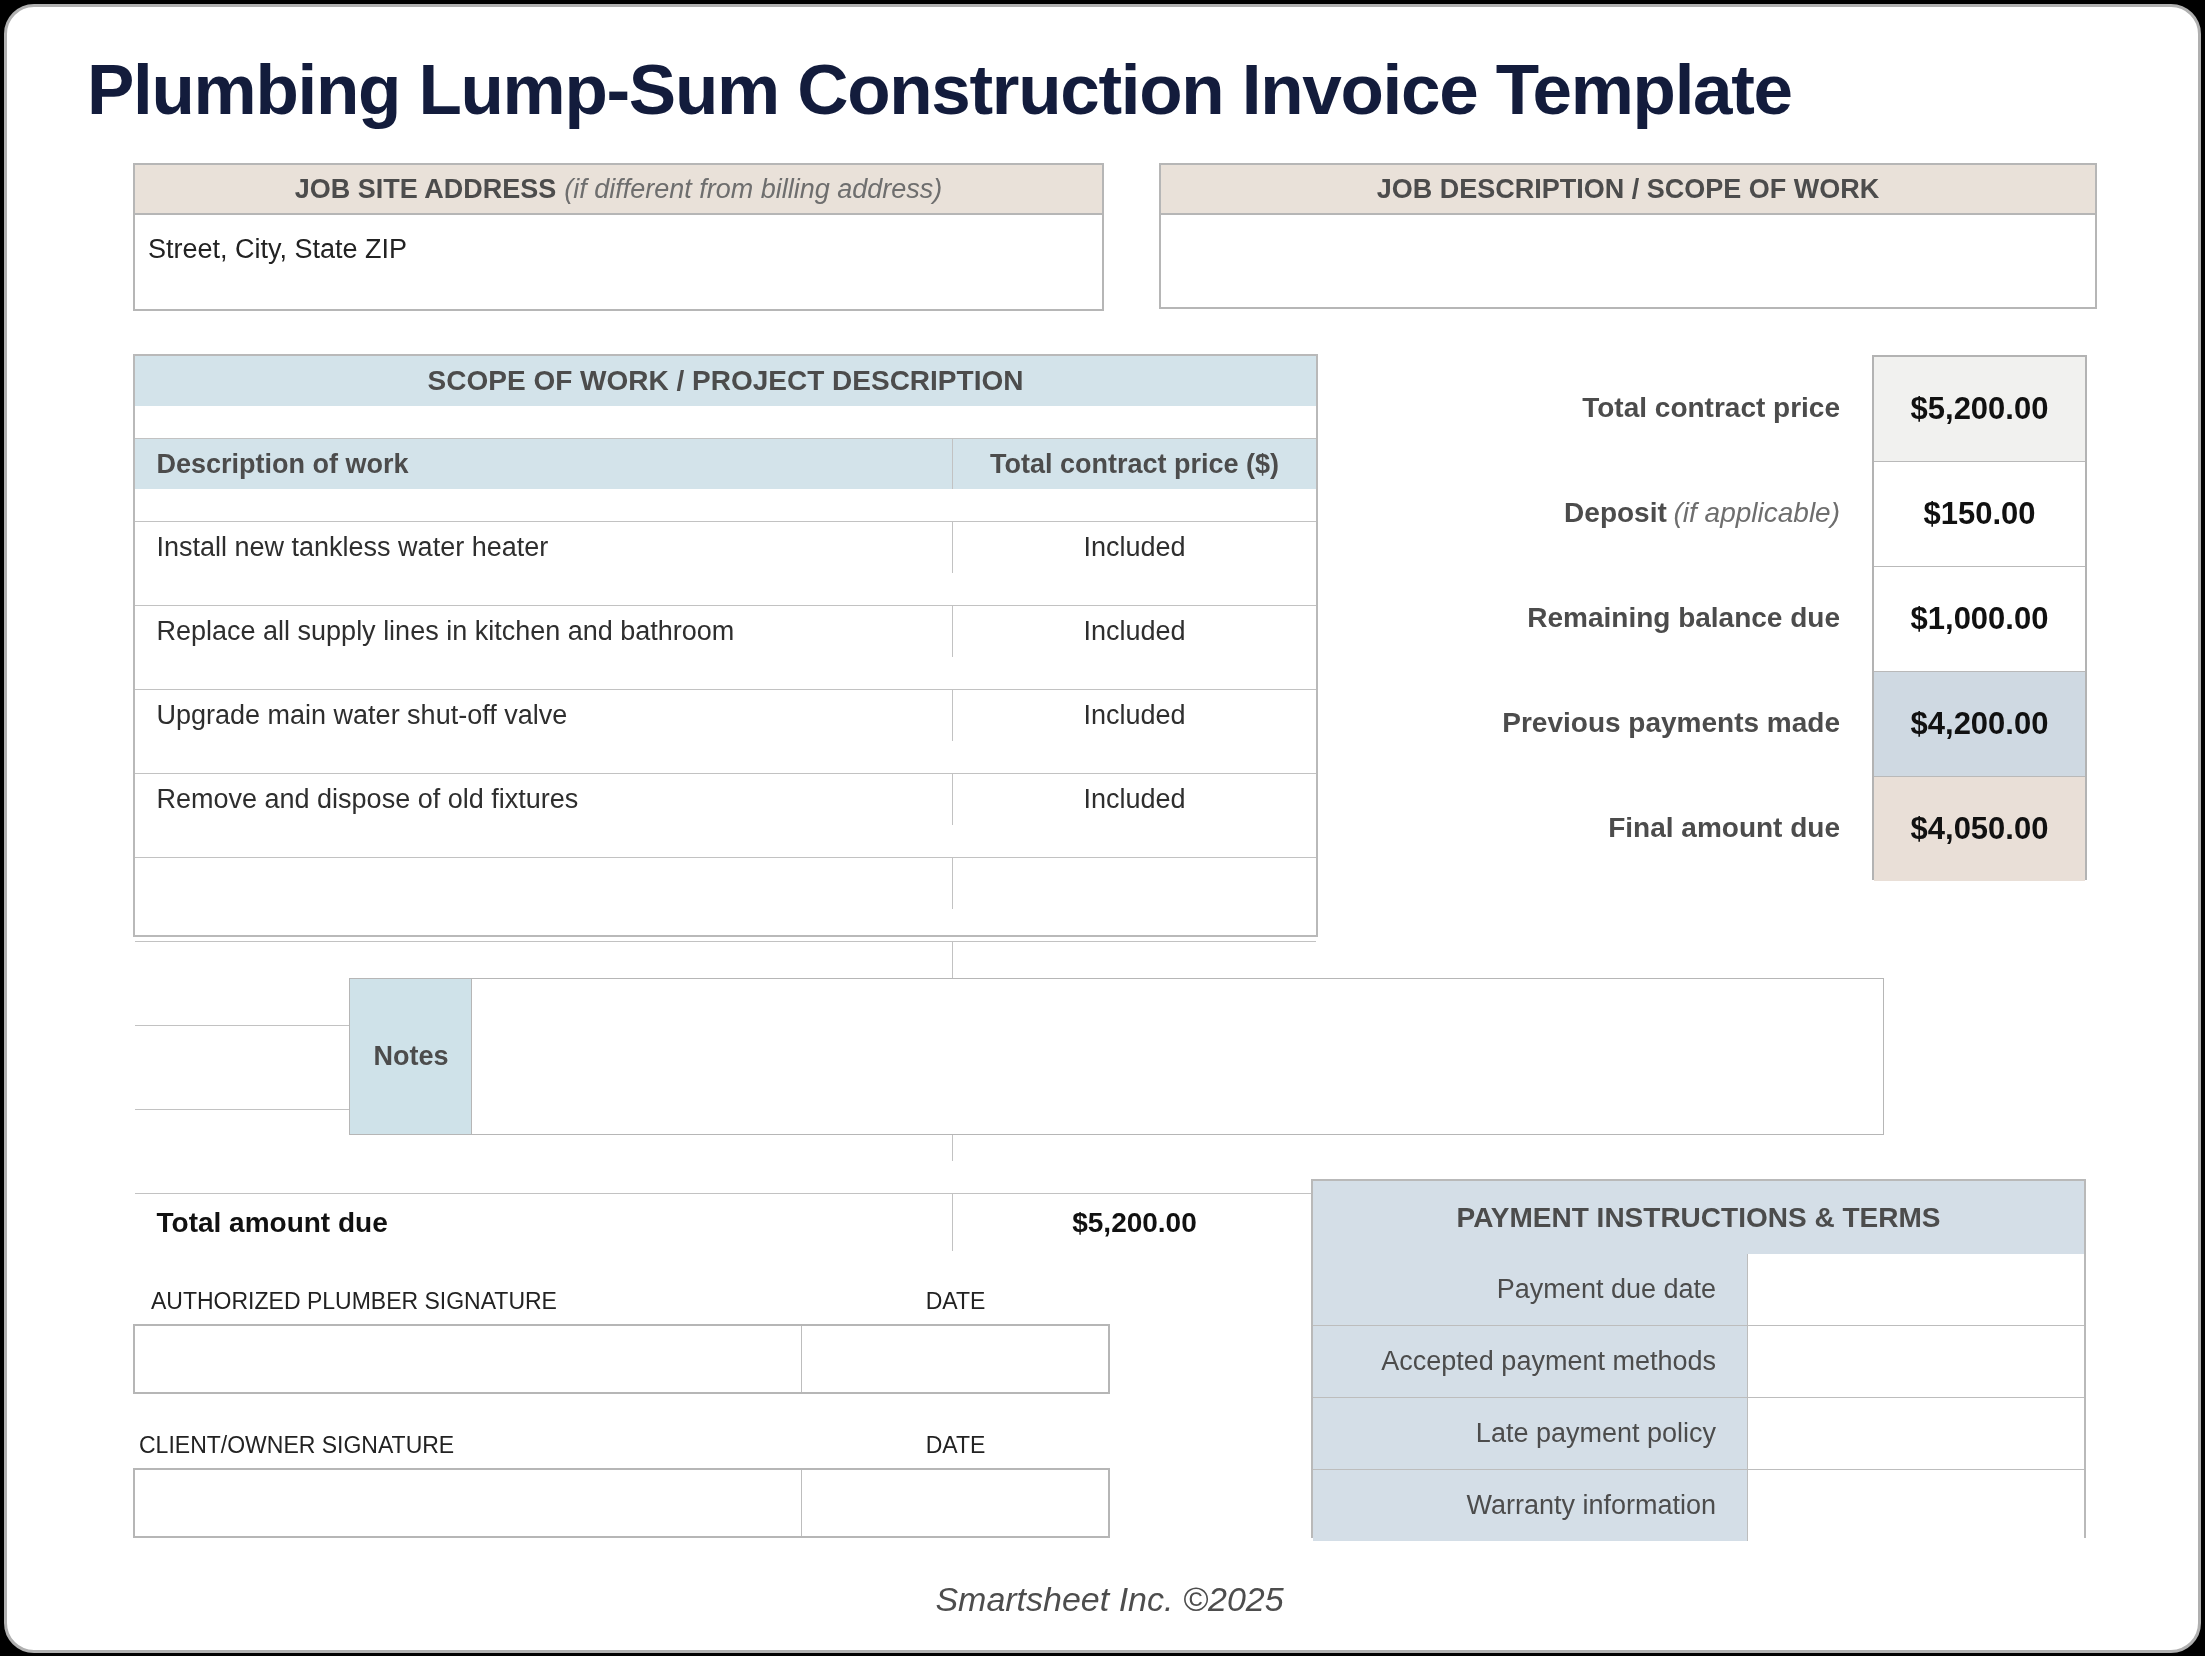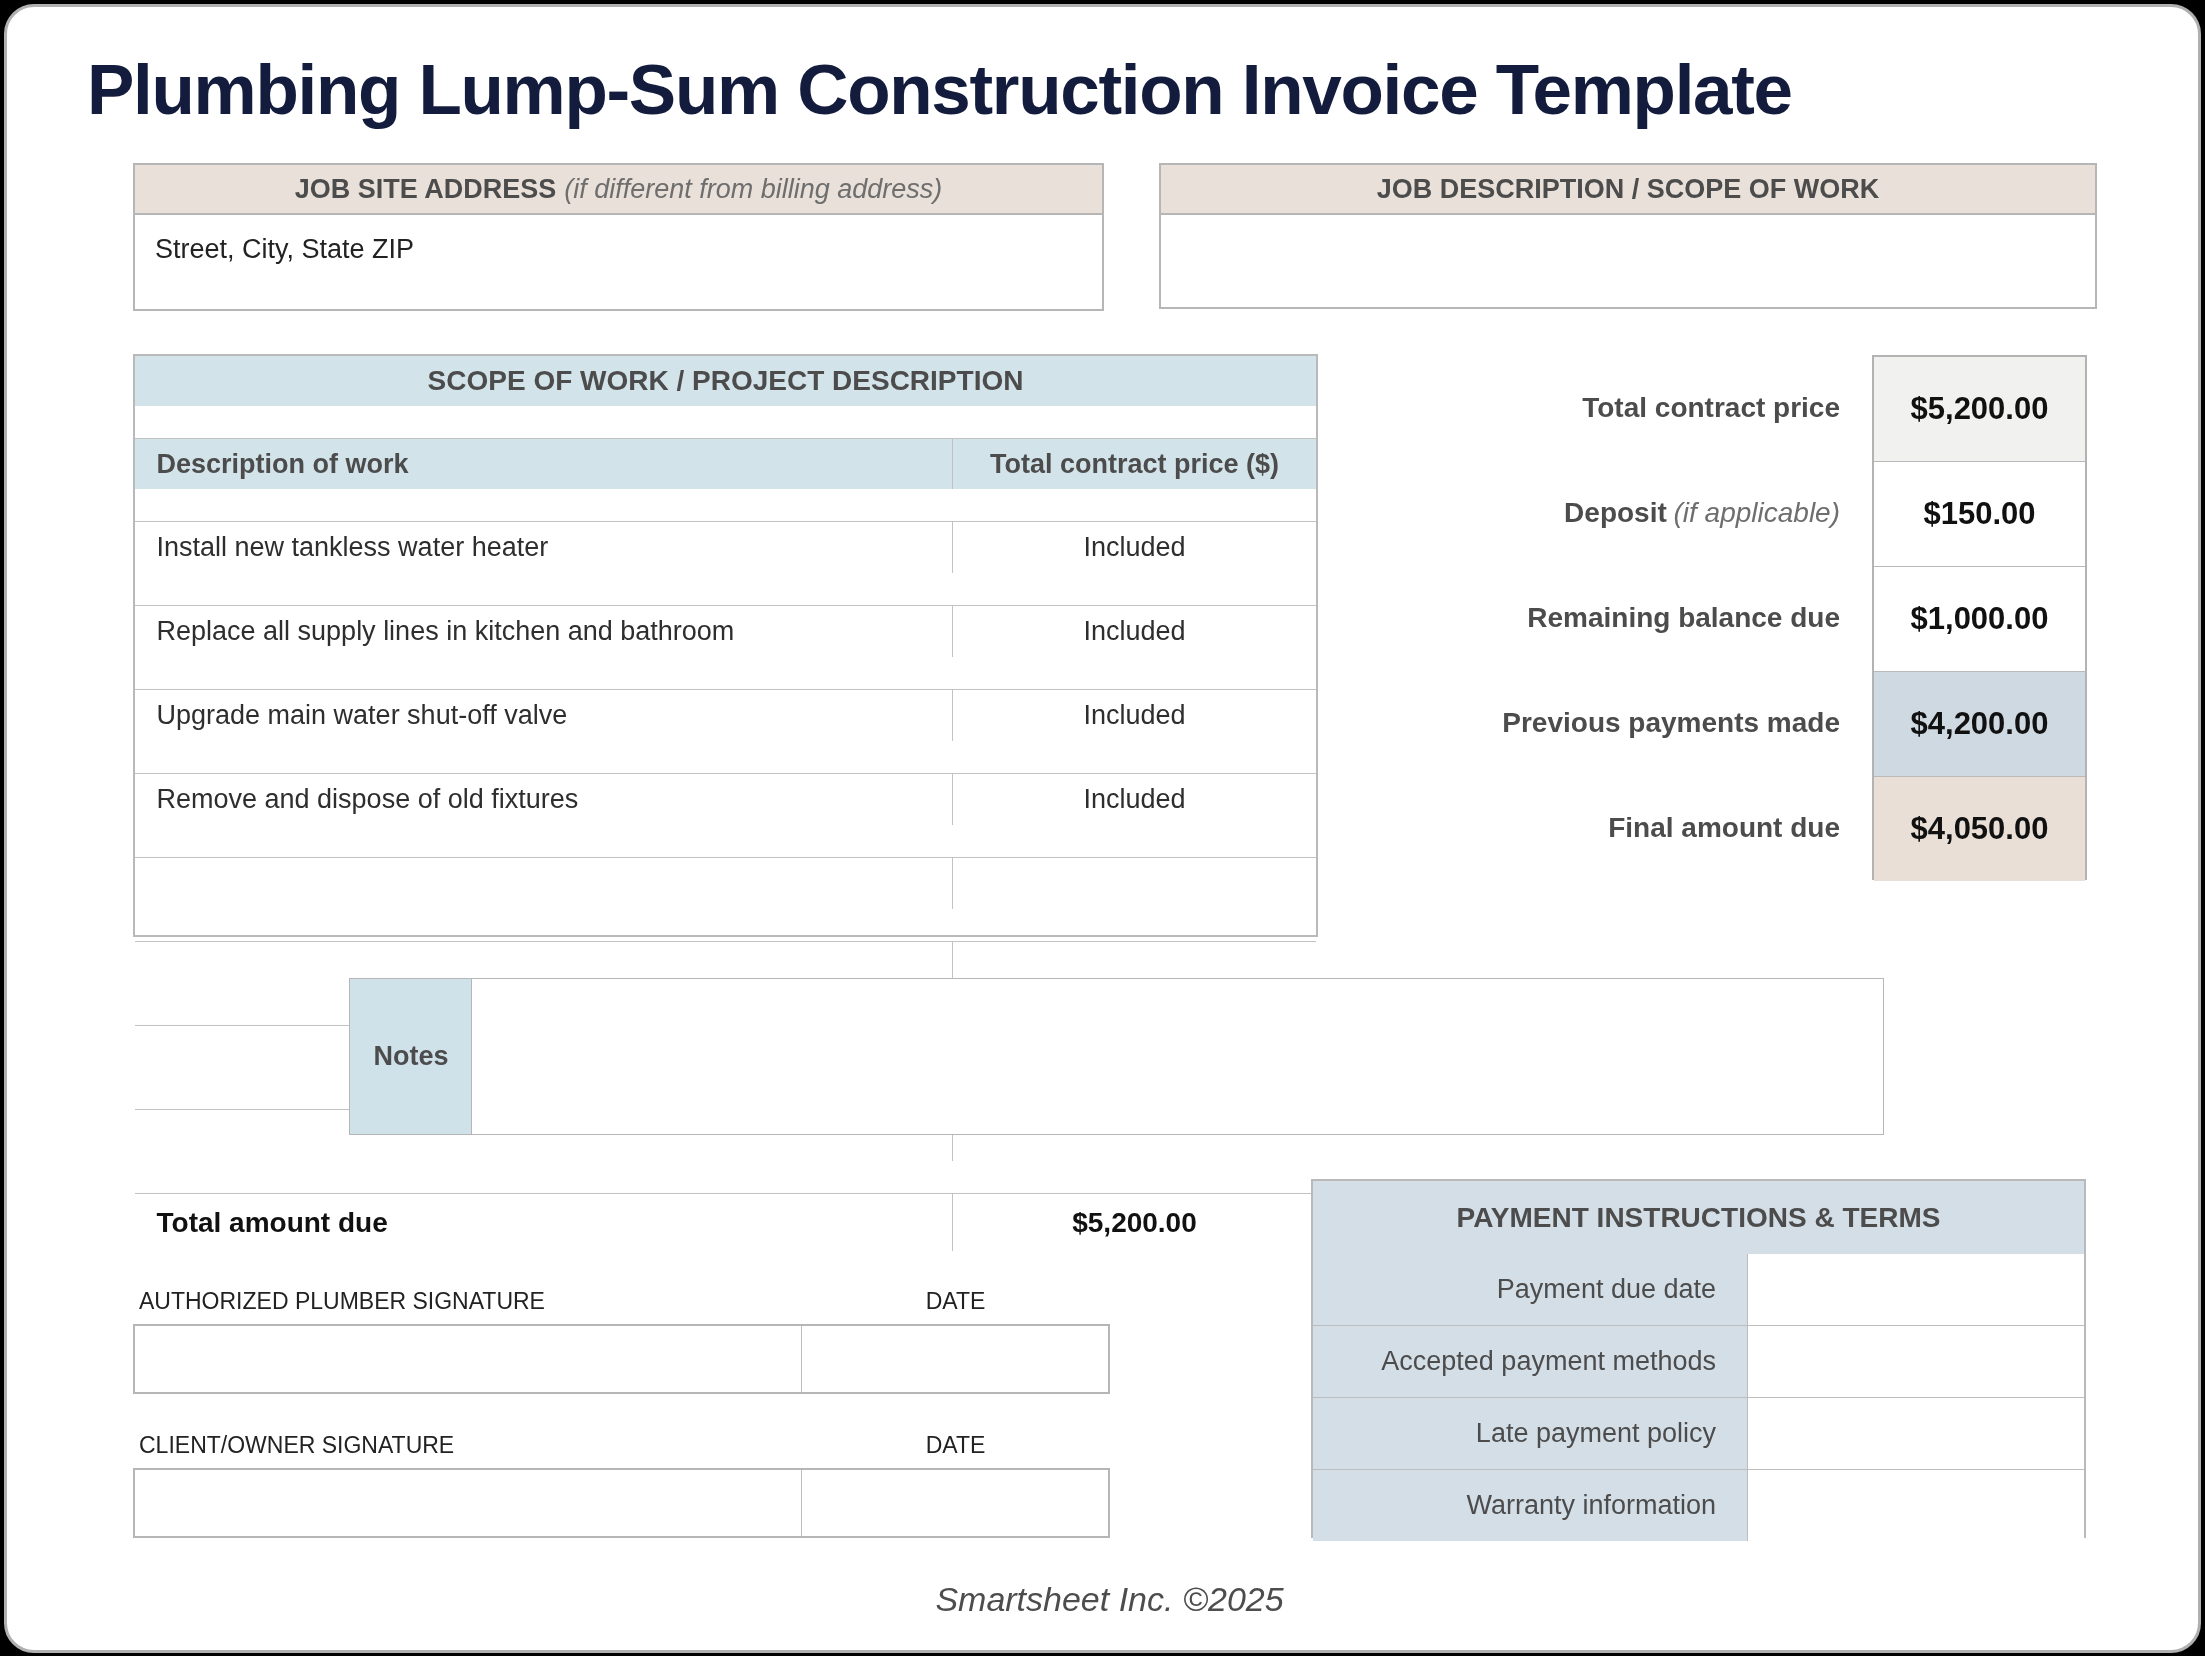--- a/index.html
+++ b/index.html
@@ -7,21 +7,21 @@
   .page{position:absolute;inset:4px;background:#fff;border:3.4px solid #b0b0b0;border-radius:30px;overflow:hidden;}
   .abs{position:absolute;box-sizing:border-box;}
 
   .title{left:57px;top:42px;font-size:71px;font-weight:700;color:#131c3c;letter-spacing:-1.3px;white-space:nowrap;margin-left:23px;}
 
   
   .hdr{background:#e9e1d9;border:2px solid #b6b6b6;display:flex;align-items:center;justify-content:center;
        font-size:27px;font-weight:700;color:#4c4c4c;}
   .hdr .note{font-weight:400;font-style:italic;color:#6e6e6e;margin-left:8px;}
   .fillbox{background:#fff;border:2px solid #b6b6b6;border-top:none;}
-  .fillbox .val{padding:19px 0 0 20px;font-size:27px;color:#222;}
+  .fillbox .val{padding:19px 0 0 13px;font-size:27px;color:#222;}
 
   
   .scope{left:126px;top:347px;width:1185px;height:583px;border:2px solid #b9b9b9;}
   .srow{display:flex;width:100%;box-sizing:border-box;}
   .srow + .srow{border-top:1.3px solid #c2c2c2;margin-top:32px;}
   .scope-title{height:50px;background:#d3e3ea;align-items:center;justify-content:center;display:flex;
                font-size:28px;font-weight:700;color:#4c4c4c;}
   .scope-colhdr{height:51px;background:#d3e3ea;}
   .c1{width:817px;display:flex;align-items:center;padding-left:21.5px;box-sizing:border-box;}
   .c2{flex:1;border-left:1.3px solid #c2c2c2;display:flex;align-items:center;justify-content:center;box-sizing:border-box;}
@@ -173,21 +173,21 @@
     <div class="prow">
       <div class="plabel">Late payment policy</div>
       <div class="pval"></div>
     </div>
     <div class="prow">
       <div class="plabel">Warranty information</div>
       <div class="pval"></div>
     </div>
   </div>
 
-  <div class="abs sig-label" style="left:132px;top:1281px;">AUTHORIZED PLUMBER SIGNATURE</div>
+  <div class="abs sig-label" style="left:144px;top:1281px;">AUTHORIZED PLUMBER SIGNATURE</div>
   <div class="abs sig-label date-label" style="left:794px;top:1281px;">DATE</div>
   <div class="abs sig-row" style="left:126px;top:1317px;">
     <div class="sig-cell"></div>
     <div class="date-cell"></div>
   </div>
 
   <div class="abs sig-label" style="left:132px;top:1425px;">CLIENT/OWNER SIGNATURE</div>
   <div class="abs sig-label date-label" style="left:794px;top:1425px;">DATE</div>
   <div class="abs sig-row" style="left:126px;top:1461px;">
     <div class="sig-cell"></div>

